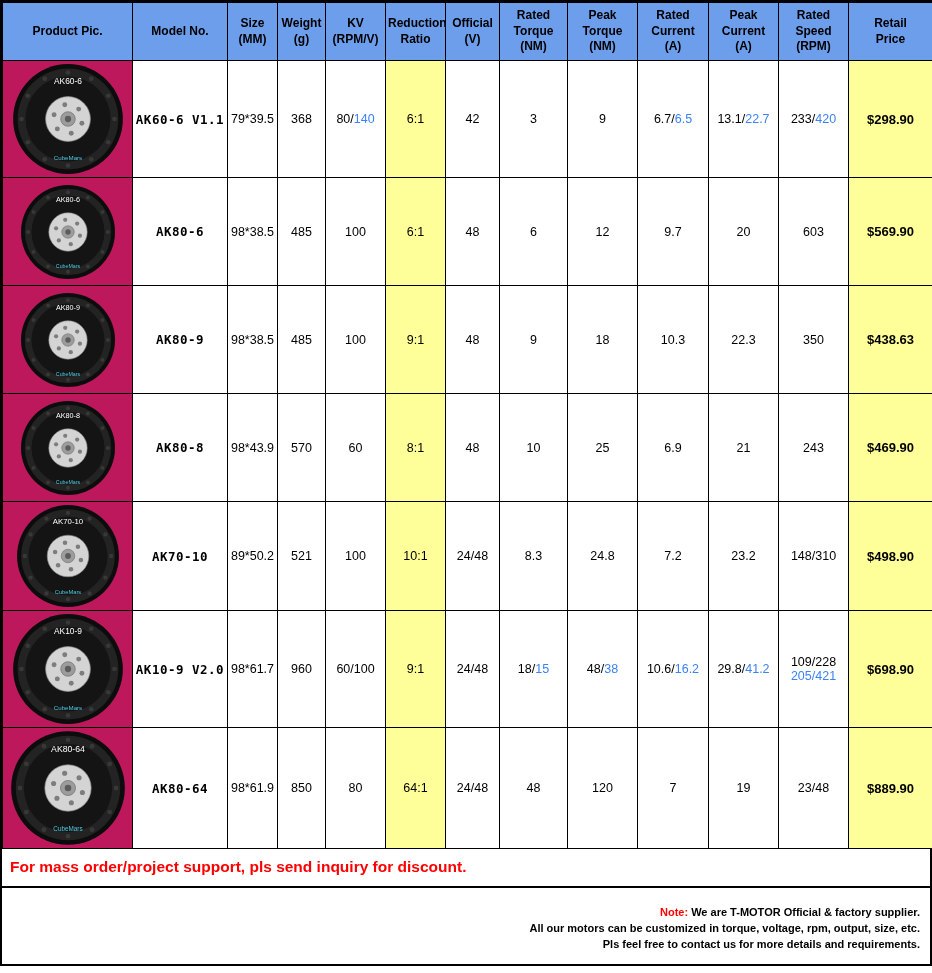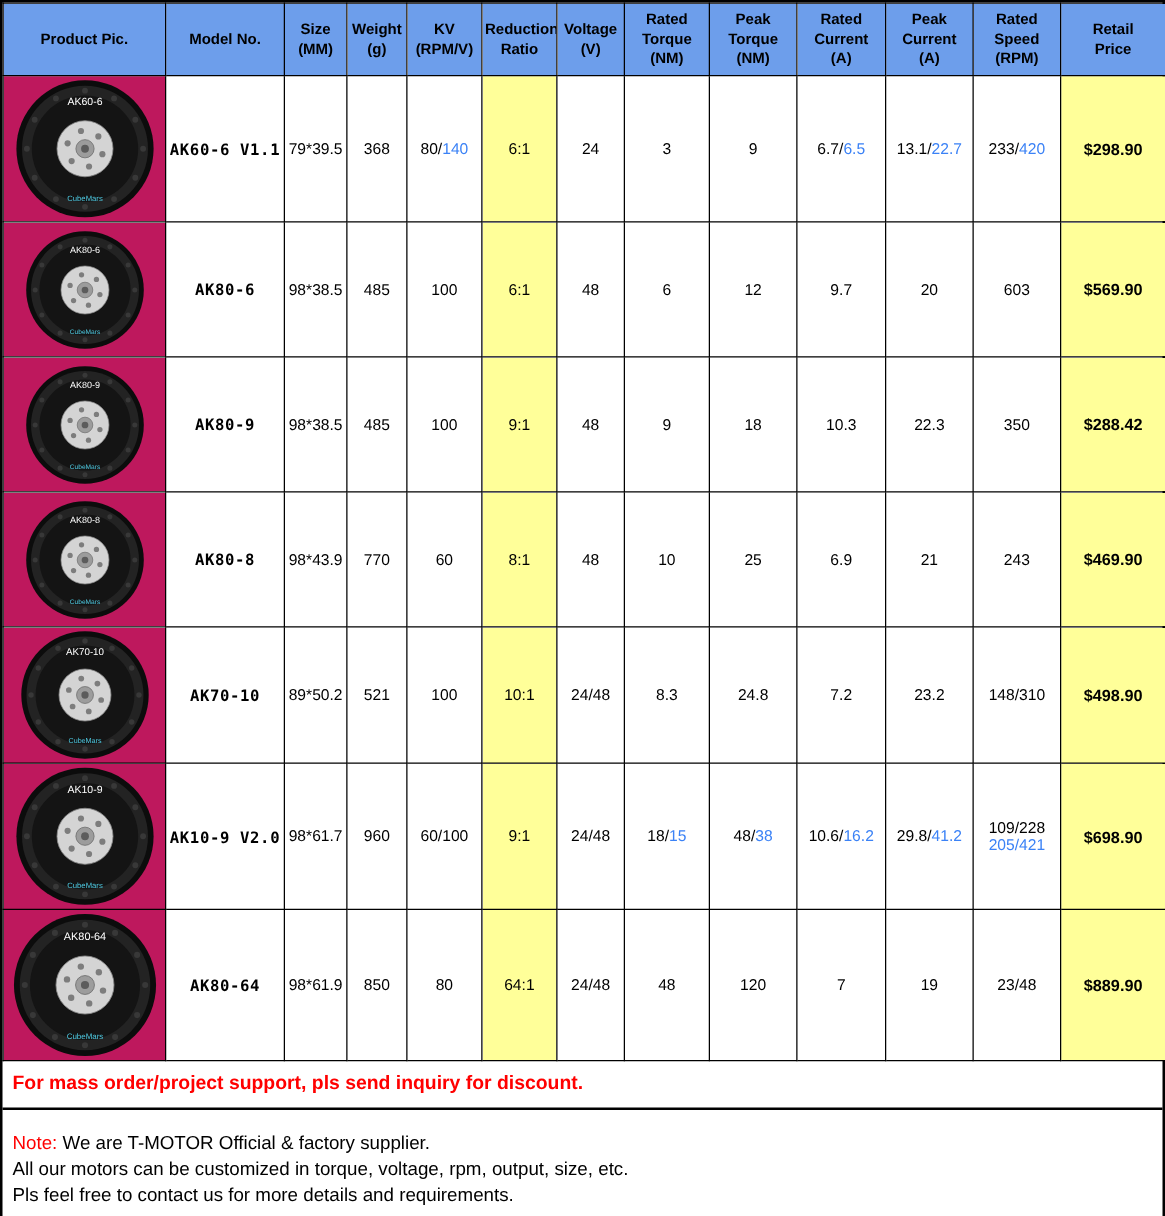--- a/index.html
+++ b/index.html
@@ -52,22 +52,23 @@
   }
   .footer-discount p {
     margin: 0;
     color: #ff0000;
     font-weight: bold;
     font-size: 15.5px;
   }
   .footer-notes { padding: 14px 10px 10px 8px; }
   .footer-notes p {
     margin: 4px 0;
-    font-weight: normal;
-    font-size: 15px;
+    font-weight: bold;
+    font-size: 11px;
+    text-align: right;
   }
   .note-label { color: #ff0000; }
 </style>
 </head>
 <body>
 
 <div class="page">
   <div class="sheet-border">
 
     <table class="spec">
@@ -87,21 +88,21 @@
           <col style="width: 84px;">
         </colgroup>
       <thead>
         <tr>
             <th><span>Product Pic.</span></th>
             <th><span>Model No.</span></th>
             <th><span>Size</span><br><span>(MM)</span></th>
             <th><span>Weight</span><br><span>(g)</span></th>
             <th><span>KV</span><br><span>(RPM/V)</span></th>
             <th><span>Reduction</span><br><span>Ratio</span></th>
-            <th><span>Voltage</span><br><span>(V)</span></th>
+            <th><span>Official</span><br><span>(V)</span></th>
             <th><span>Rated</span><br><span>Torque</span><br><span>(NM)</span></th>
             <th><span>Peak</span><br><span>Torque</span><br><span>(NM)</span></th>
             <th><span>Rated</span><br><span>Current</span><br><span>(A)</span></th>
             <th><span>Peak</span><br><span>Current</span><br><span>(A)</span></th>
             <th><span>Rated</span><br><span>Speed</span><br><span>(RPM)</span></th>
             <th><span>Retail</span><br><span>Price</span></th>
           </tr>
       </thead>
       <tbody>
           <tr>
@@ -133,21 +134,21 @@
                 <circle cx="50" cy="50" r="2.8" fill="#5c5c5c"></circle>
                 <text x="50" y="19" text-anchor="middle" fill="#ffffff" font-size="7.5" font-family="Liberation Sans, sans-serif">AK60-6</text>
                 <text x="50" y="87" text-anchor="middle" fill="#4ec9e1" font-size="5.5" font-family="Liberation Sans, sans-serif">CubeMars</text>
               </svg>
             </td>
             <td class="val model">AK60-6 V1.1</td>
             <td class="val">79*39.5</td>
             <td class="val">368</td>
             <td class="val"><span>80/</span><span class="red">140</span></td>
             <td class="val yellow">6:1</td>
-            <td class="val">24</td>
+            <td class="val">42</td>
             <td class="val">3</td>
             <td class="val">9</td>
             <td class="val"><span>6.7/</span><span class="red">6.5</span></td>
             <td class="val"><span>13.1/</span><span class="red">22.7</span></td>
             <td class="val"><span>233/</span><span class="red">420</span></td>
             <td class="val yellow price">$298.90</td>
           </tr>
           <tr>
             <td class="pic-cell">
               <svg viewBox="0 0 100 100" width="96" height="96">
@@ -227,21 +228,21 @@
             <td class="val">98*38.5</td>
             <td class="val">485</td>
             <td class="val">100</td>
             <td class="val yellow">9:1</td>
             <td class="val">48</td>
             <td class="val">9</td>
             <td class="val">18</td>
             <td class="val">10.3</td>
             <td class="val">22.3</td>
             <td class="val">350</td>
-            <td class="val yellow price">$288.42</td>
+            <td class="val yellow price">$438.63</td>
           </tr>
           <tr>
             <td class="pic-cell">
               <svg viewBox="0 0 100 100" width="96" height="96">
                 <circle cx="50" cy="50" r="49" fill="#0c0c0c"></circle>
                 <circle cx="50" cy="50" r="45" fill="#232323"></circle>
                 <circle cx="50" cy="50" r="38" fill="#141414"></circle>
                 <circle cx="91.5" cy="50" r="2.1" fill="#383838"></circle>
                 <circle cx="85.94005425705421" cy="70.75" r="2.1" fill="#383838"></circle>
                 <circle cx="70.75" cy="85.9400542570542" r="2.1" fill="#383838"></circle>
@@ -262,21 +263,21 @@
                 <circle cx="47.11737690258807" cy="37.32362496301615" r="2.2" fill="#7d7d7d"></circle>
                 <circle cx="59.53675126122096" cy="41.165387649613564" r="2.2" fill="#7d7d7d"></circle>
                 <circle cx="50" cy="50" r="6.5" fill="#9c9c9c" stroke="#6f6f6f" stroke-width="0.6"></circle>
                 <circle cx="50" cy="50" r="2.8" fill="#5c5c5c"></circle>
                 <text x="50" y="19" text-anchor="middle" fill="#ffffff" font-size="7.5" font-family="Liberation Sans, sans-serif">AK80-8</text>
                 <text x="50" y="87" text-anchor="middle" fill="#4ec9e1" font-size="5.5" font-family="Liberation Sans, sans-serif">CubeMars</text>
               </svg>
             </td>
             <td class="val model">AK80-8</td>
             <td class="val">98*43.9</td>
-            <td class="val">770</td>
+            <td class="val">570</td>
             <td class="val">60</td>
             <td class="val yellow">8:1</td>
             <td class="val">48</td>
             <td class="val">10</td>
             <td class="val">25</td>
             <td class="val">6.9</td>
             <td class="val">21</td>
             <td class="val">243</td>
             <td class="val yellow price">$469.90</td>
           </tr>

